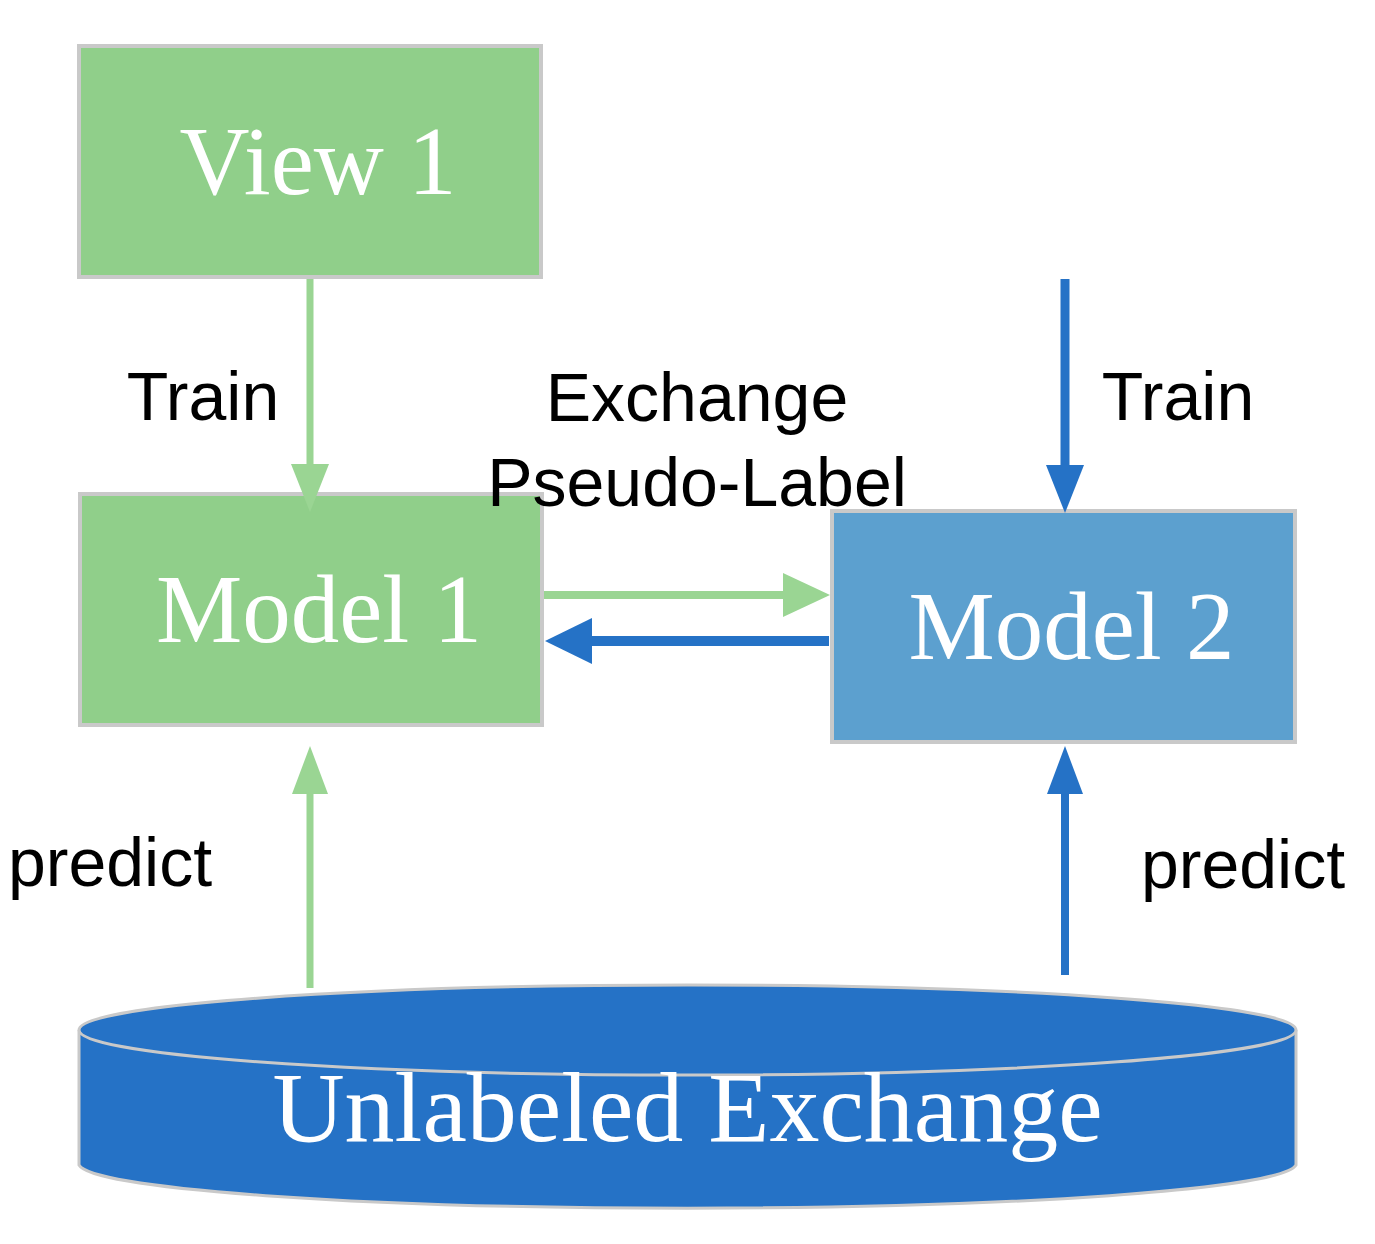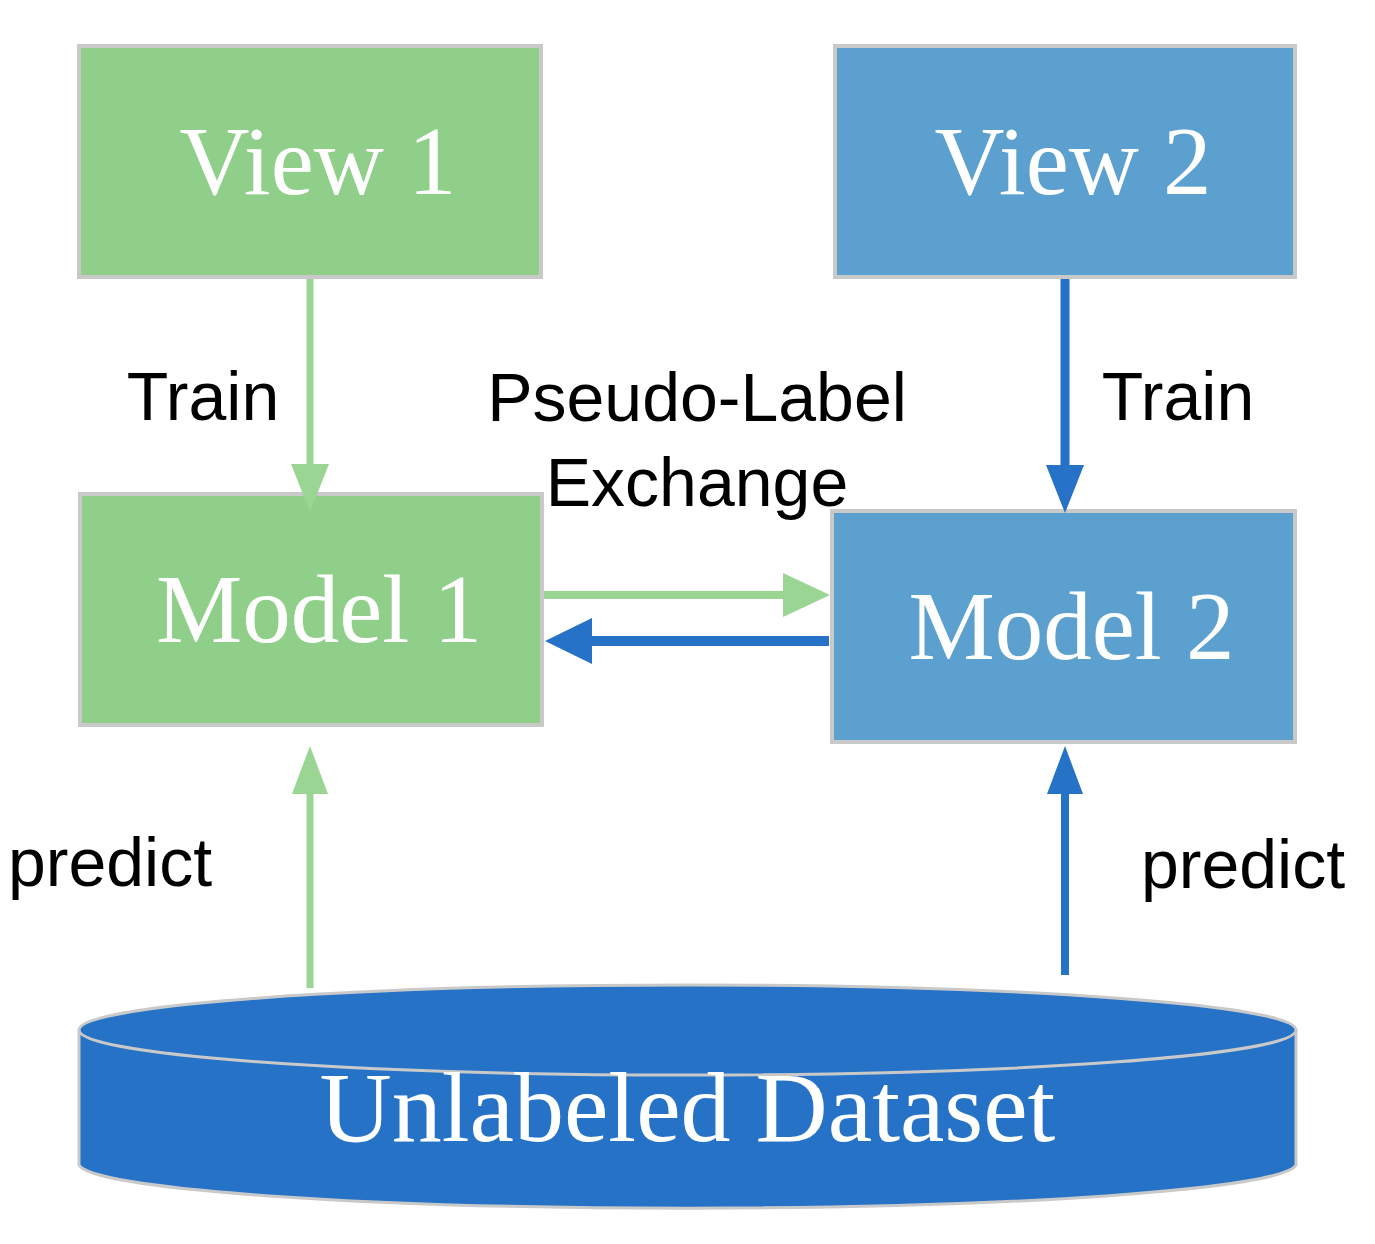--- a/index.html
+++ b/index.html
@@ -80,23 +80,20 @@
   }
 </style>
 </head>
 <body>
 
 <div class="canvas">
 
   <div class="box green" id="view1">
     <span>View 1</span>
   </div>
-  <div class="box blue" id="view2">
-    <span>View 2</span>
-  </div>
   <div class="box green" id="model1">
     <span>Model 1</span>
   </div>
   <div class="box blue" id="model2">
     <span>Model 2</span>
   </div>
 
   <svg class="arrows" viewBox="0 0 1375 1244">
 
     <g>
@@ -129,29 +126,29 @@
       <polygon points="310,746 292,794 328,794" style="fill:var(--green-arrow,#9ad593)"></polygon>
     </g>
 
     <g>
       <line x1="1065" y1="975" x2="1065" y2="792" style="stroke:var(--blue-strong,#2572c6); stroke-width:8"></line>
       <polygon points="1065,746 1047,794 1083,794" style="fill:var(--blue-strong,#2572c6)"></polygon>
     </g>
   </svg>
 
   <div class="cylinder-label">
-    <span>Unlabeled Dataset</span>
+    <span>Unlabeled Exchange</span>
   </div>
 
   <div class="edge-label" id="label-train-left">Train</div>
 
   <div class="edge-label" id="label-train-right">Train</div>
 
   <div class="edge-label" id="label-exchange">
+    <div>Exchange</div>
     <div>Pseudo-Label</div>
-    <div>Exchange</div>
   </div>
 
   <div class="edge-label" id="label-predict-left">predict</div>
 
   <div class="edge-label" id="label-predict-right">predict</div>
 
 </div>
 
 </body></html>

